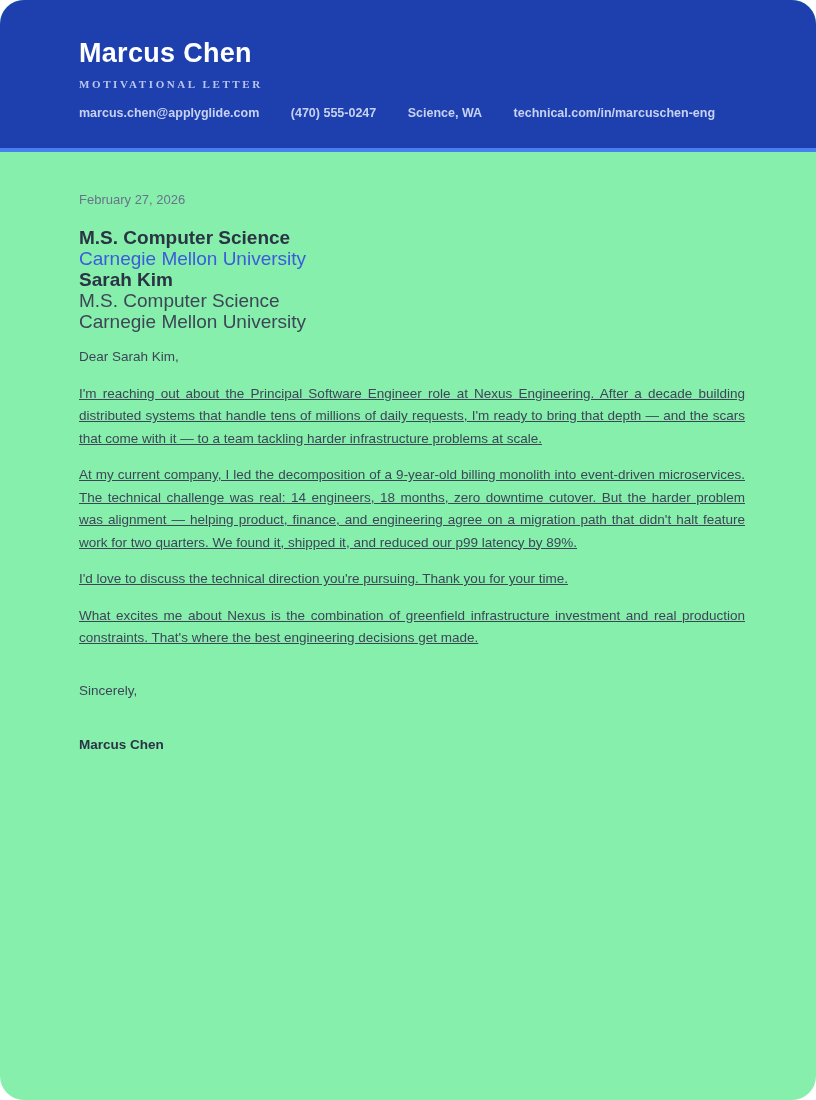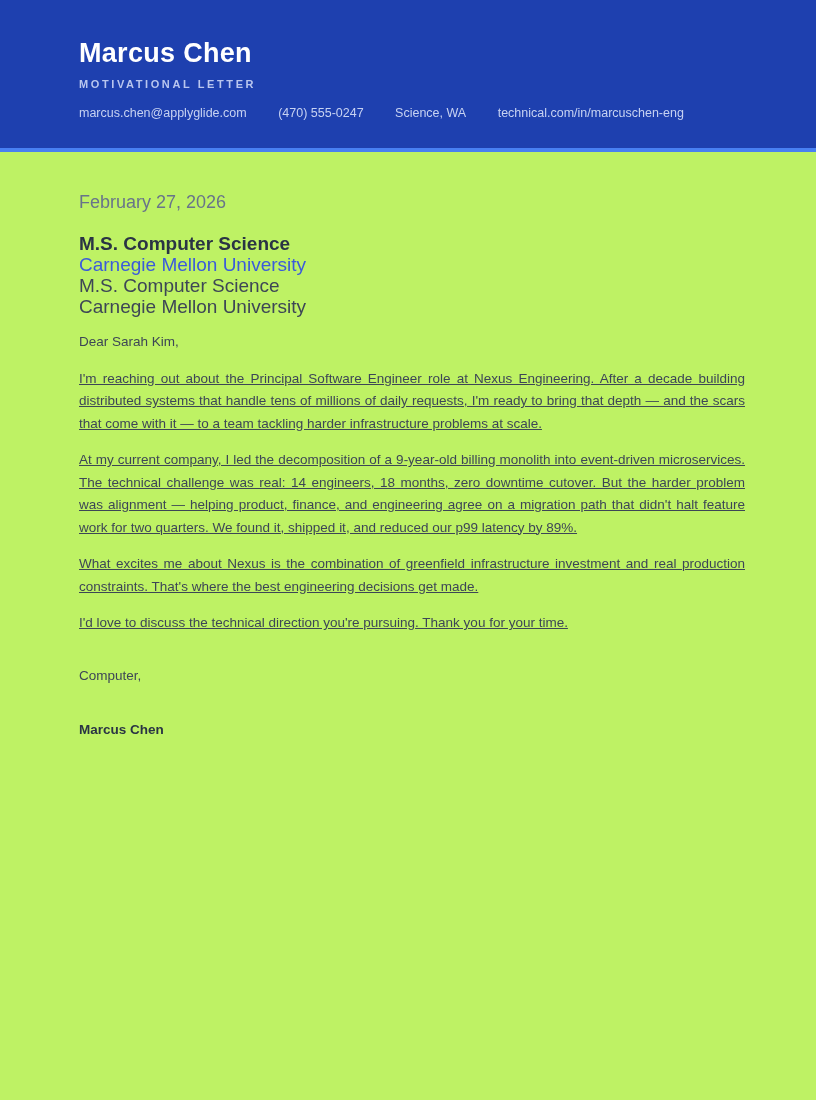--- a/index.html
+++ b/index.html
@@ -15,22 +15,23 @@
   * { box-sizing: border-box; }
   html, body {
     margin: 0;
     padding: 0;
     background: #ffffff;
     font-family: "Liberation Sans", "DejaVu Sans", sans-serif;
   }
   .page {
     width: 816px;
     height: 1100px;
-    background: #bef264;
+    background: #86efac;
     overflow: hidden;
+    border-radius: 24px;
   }
   .letter-header {
     background: var(--header-bg);
     border-bottom: 4px solid var(--header-accent);
     height: 152px;
     padding: 40px 71px 0 79px;
   }
   .candidate-name {
     margin: 0;
     color: #ffffff;
@@ -38,37 +39,39 @@
     line-height: 27px;
     font-weight: 700;
     letter-spacing: 0.3px;
   }
   .doc-subtitle {
     margin-top: 11px;
     color: var(--header-sub);
     font-size: 11px;
     font-weight: 700;
     letter-spacing: 2.6px;
+    font-family: Liberation Serif, serif;
   }
   .contact-row {
     margin-top: 16px;
     color: var(--header-contact);
     font-size: 12.5px;
   }
   .contact-row span {
     display: inline-block;
     margin-right: 28px;
+    font-weight: bold;
   }
   .letter-body {
     padding: 0 71px 0 79px;
     color: var(--text-body);
   }
   .letter-date {
     margin-top: 40px;
-    font-size: 18px;
+    font-size: 13px;
     color: var(--text-muted);
   }
   .recipient-block {
     margin-top: 20px;
     font-size: 19px;
     line-height: 21px;
   }
   .recipient-block .strong {
     font-weight: 700;
     color: var(--text-strong);
@@ -120,29 +123,30 @@
 
   <main class="letter-body">
 
     <div class="letter-date">February 27, 2026</div>
 
     <div class="recipient-block">
       <div class="strong">M.S. Computer Science</div>
       <div>
         <a class="link">Carnegie Mellon University</a>
       </div>
+      <div class="strong">Sarah Kim</div>
       <div>M.S. Computer Science</div>
       <div>Carnegie Mellon University</div>
     </div>
 
     <p class="salutation">Dear Sarah Kim,</p>
 
     <p class="para">I'm reaching out about the Principal Software Engineer role at Nexus Engineering. After a decade building distributed systems that handle tens of millions of daily requests, I'm ready to bring that depth — and the scars that come with it — to a team tackling harder infrastructure problems at scale.</p>
     <p class="para">At my current company, I led the decomposition of a 9-year-old billing monolith into event-driven microservices. The technical challenge was real: 14 engineers, 18 months, zero downtime cutover. But the harder problem was alignment — helping product, finance, and engineering agree on a migration path that didn't halt feature work for two quarters. We found it, shipped it, and reduced our p99 latency by 89%.</p>
+    <p class="para">I'd love to discuss the technical direction you're pursuing. Thank you for your time.</p>
     <p class="para">What excites me about Nexus is the combination of greenfield infrastructure investment and real production constraints. That's where the best engineering decisions get made.</p>
-    <p class="para">I'd love to discuss the technical direction you're pursuing. Thank you for your time.</p>
 
-    <p class="closing">Computer,</p>
+    <p class="closing">Sincerely,</p>
 
     <p class="signature">Marcus Chen</p>
 
   </main>
 </div>
 
 </body></html>

